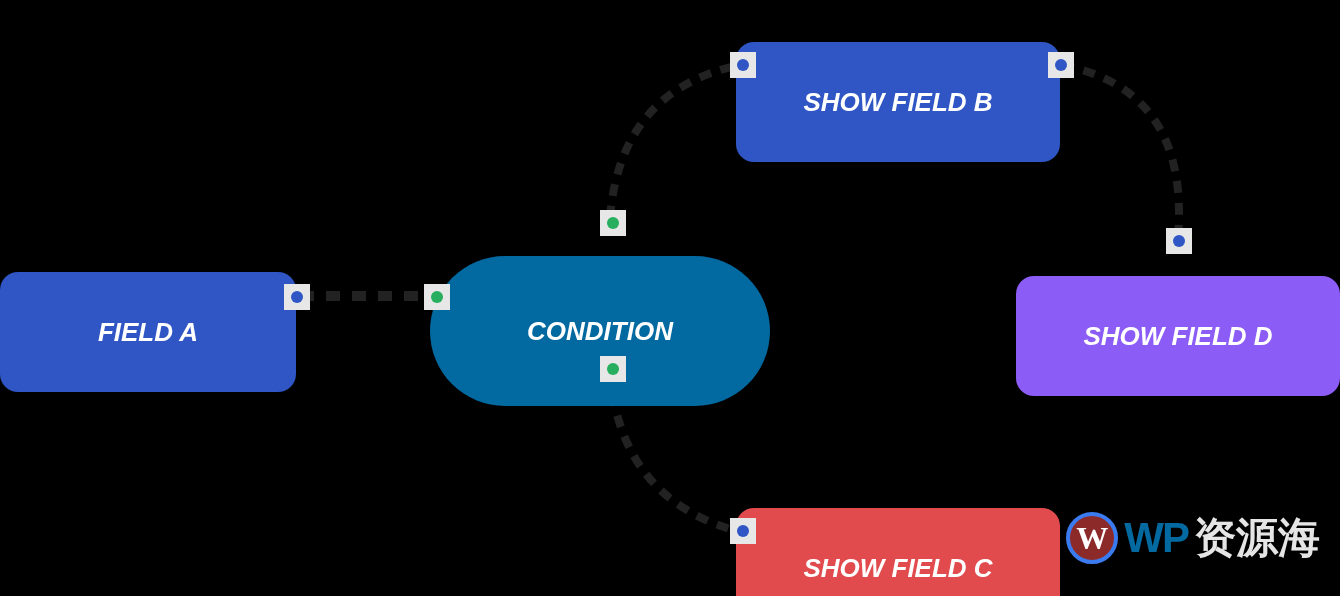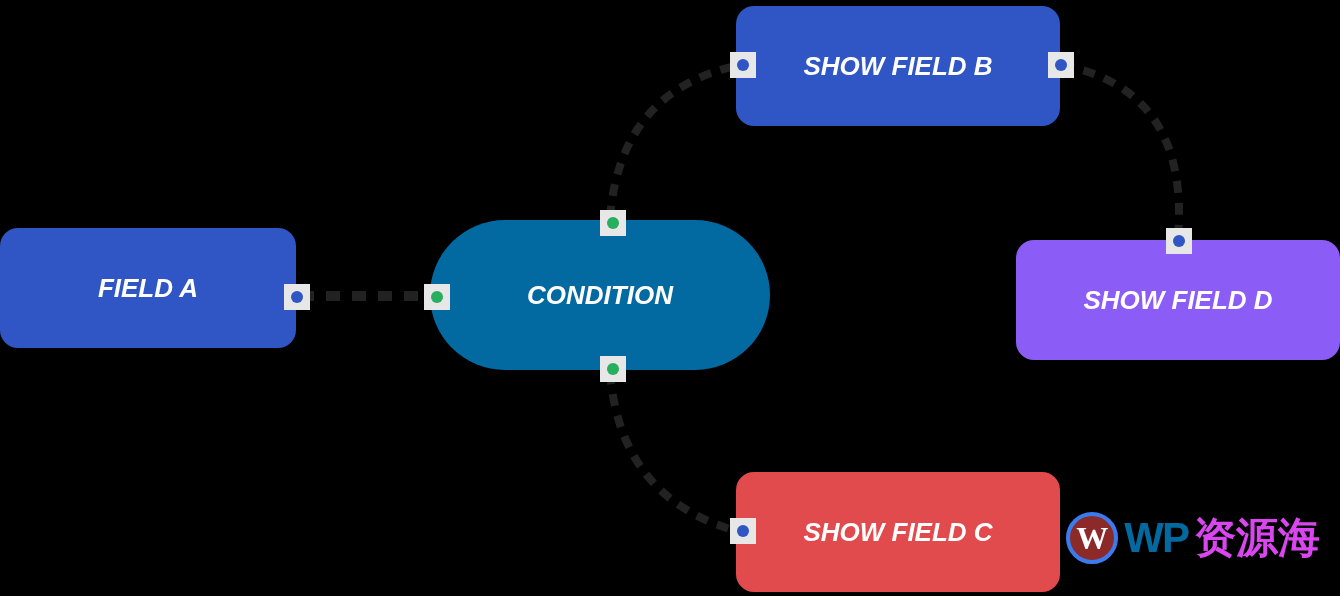--- a/index.html
+++ b/index.html
@@ -14,22 +14,23 @@
 .node {
   position: absolute;
   display: flex;
   align-items: center;
   justify-content: center;
   color: #fff;
   font-weight: 700;
   font-size: 26px;
   font-style: italic;
   border-radius: 18px;
+  margin-top: 36px;
 }
-.field-a { background: #2f56c4; width: 296px; height: 120px; left: 0; top: 228px; }
+.field-a { background: #2f56c4; width: 296px; height: 120px; left: 0; top: 236px; }
 .condition { background: #0369a1; width: 340px; height: 150px; left: 430; top: 220px; border-radius: 80px; }
 .show-b { background: #2f56c4; width: 324px; height: 120px; left: 736; top: 6px; }
 .show-d { background: #8b5cf6; width: 324px; height: 120px; left: 1016; top: 240px; font-style: italic; }
 .show-c { background: #e24b4e; width: 324px; height: 120px; left: 736; top: 472px; font-style: italic; }
 .port {
   position: absolute;
   width: 26px;
   height: 26px;
   background: #e7e7e7;
   display: flex;
@@ -62,21 +63,21 @@
   border: 4px solid #3a7cf0;
   border-radius: 50%;
   display: flex; align-items: center; justify-content: center;
   background: rgba(200,60,60,0.7);
   color: #fff;
   font-size: 32px;
   font-family: Georgia, serif;
   font-weight: bold;
 }
 .watermark .wp { color: #0369a1; letter-spacing: -2px; }
-.watermark .zh { color: #d946ef; }
+.watermark .zh { color: #e5e5e5; }
 </style>
 </head>
 <body>
 
 <svg class="connector">
   <path d="M300 296 L430 296" stroke="#222" stroke-width="10" stroke-dasharray="14 12" fill="none"></path>
   <path d="M610 218 Q620 90 740 65" stroke="#222" stroke-width="8" stroke-dasharray="12 10" fill="none"></path>
   <path d="M610 372 Q620 500 740 532" stroke="#222" stroke-width="8" stroke-dasharray="12 10" fill="none"></path>
   <path d="M1062 65 Q1190 90 1178 238" stroke="#222" stroke-width="8" stroke-dasharray="12 10" fill="none"></path>
 </svg>

